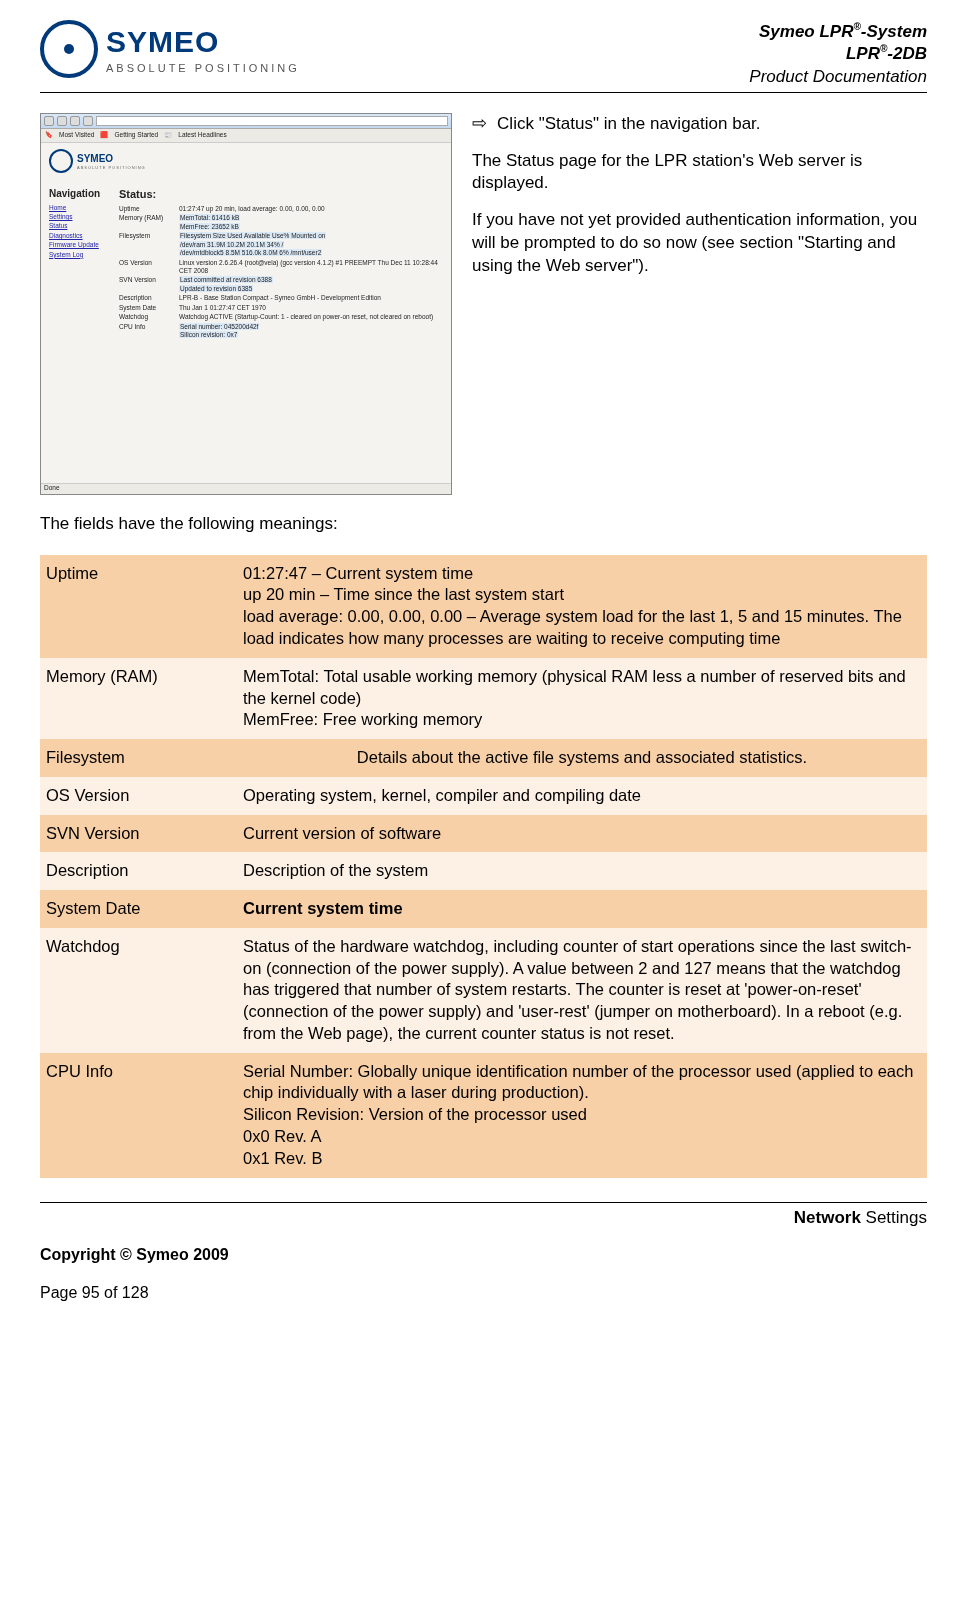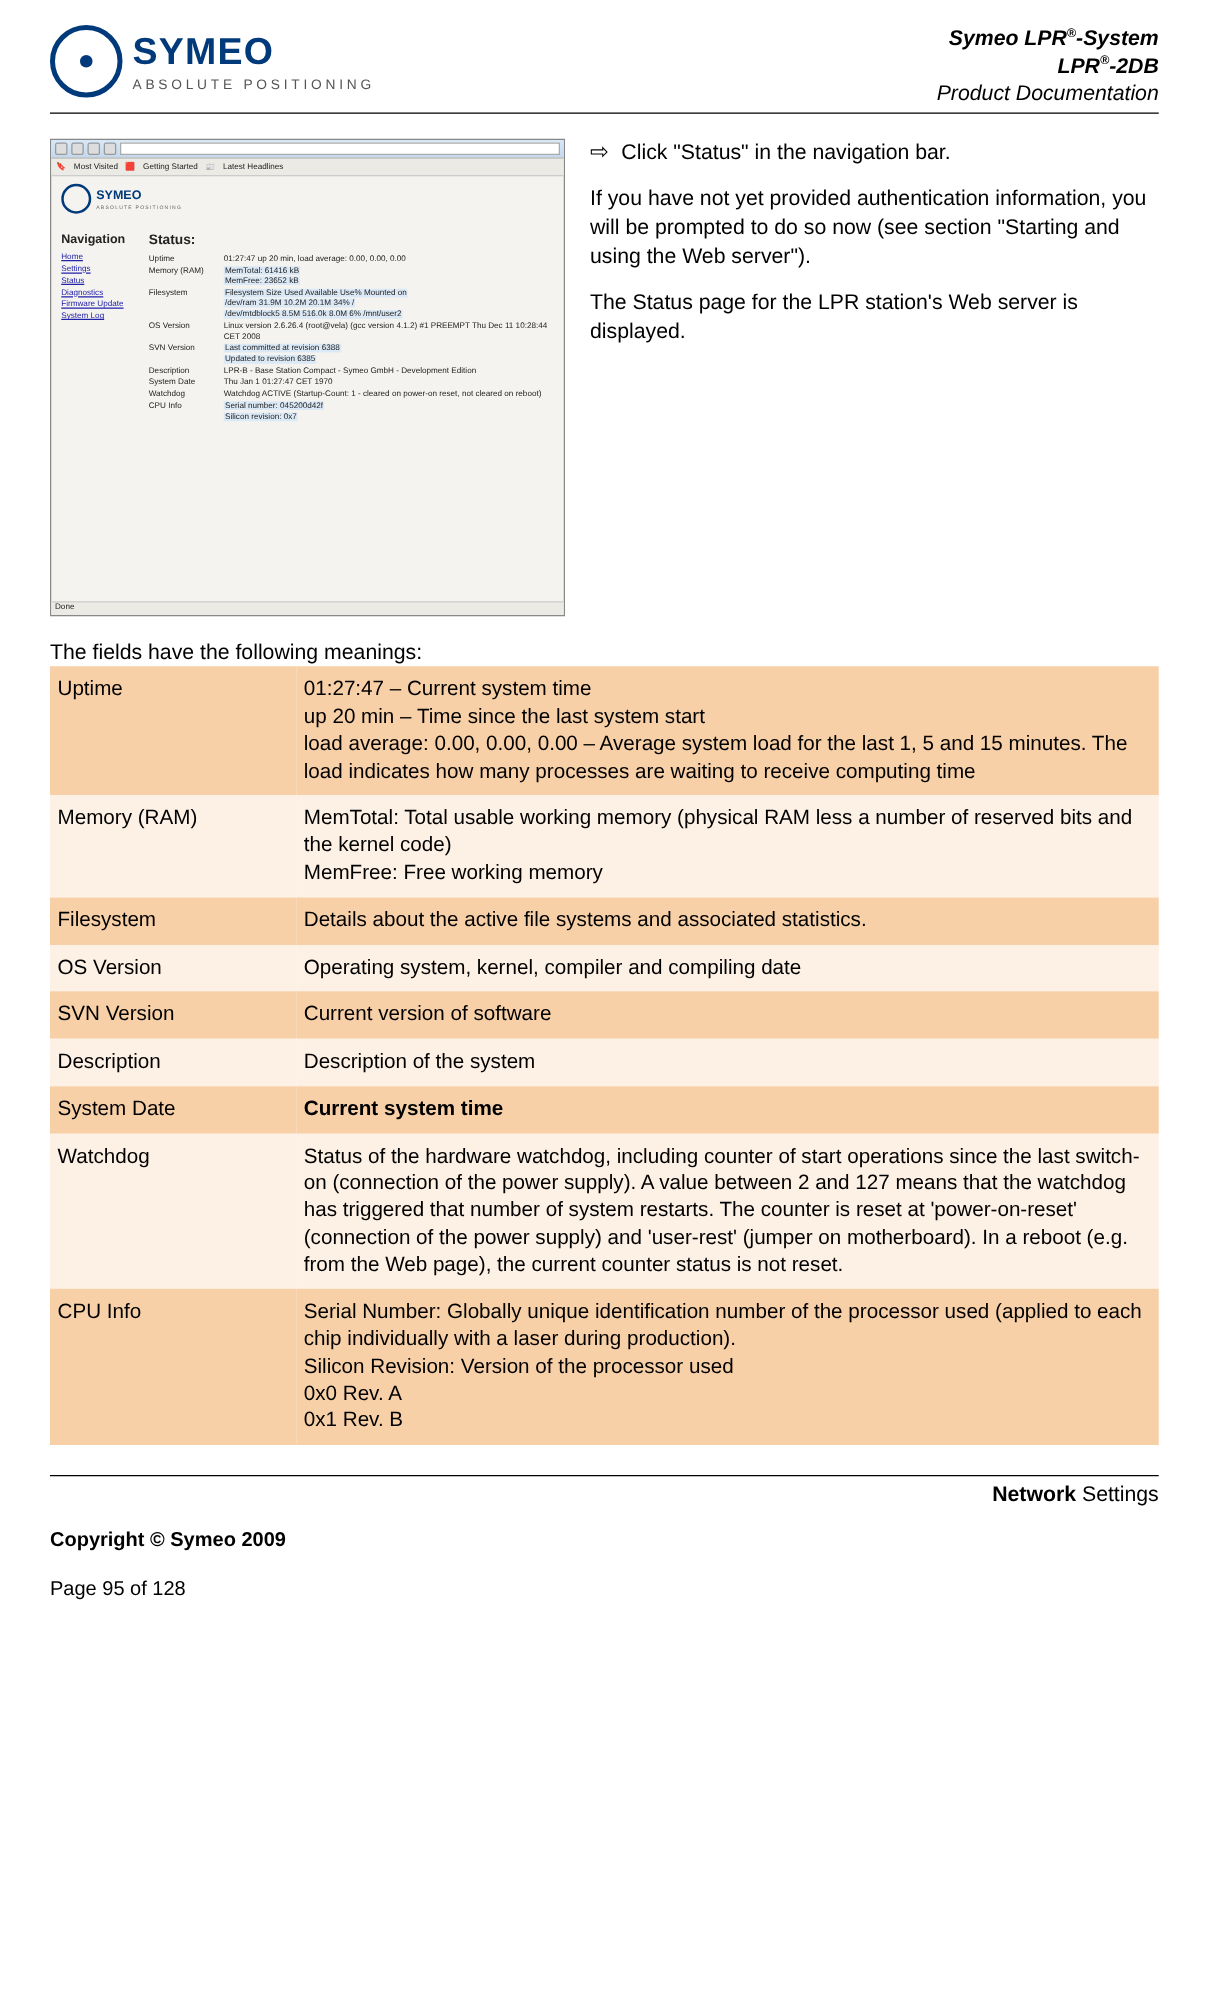--- a/index.html
+++ b/index.html
@@ -49,21 +49,21 @@
   .ss-status h4{font-size:11px;margin:4px 0;}
   .ss-status .row{display:flex;margin:1px 0;}
   .ss-status .lbl{width:60px;}
   .ss-status .val{flex:1;}
   .ss-hl{background:#dbe9f6;padding:0 1px;}
   .ss-footer{position:absolute;bottom:0;left:0;right:0;height:10px;background:#eceae4;border-top:1px solid #ccc;padding:0 3px;}
   .right-col { flex:1; font-size:17px; line-height:1.35; }
   .right-col p { margin: 0 0 14px 0; }
   .arrow-line { display:flex; gap:10px; align-items:flex-start;}
   .arrow-line .arrow { font-size:18px; line-height:1.2;}
-  .intro-line { font-size:17px; margin: 0 0 0 0; }
+  .intro-line { font-size:17px; margin: 0 0 20px 0; }
   table.fields {
     width:100%; border-collapse: collapse; font-size:16.5px;
   }
   table.fields td {
     padding: 8px 6px;
     vertical-align: top;
     line-height:1.32;
   }
   table.fields tr.dark td { background:#f8d0a8; }
   table.fields tr.light td { background:#fdf0e4; }
@@ -167,43 +167,43 @@
       </div>
     </div>
     <div class="ss-footer">Done</div>
   </div>
 
   <div class="right-col">
     <p class="arrow-line">
         <span class="arrow">⇨</span>
         <span>Click "Status" in the navigation bar.</span>
       </p>
+    <p>The Status page for the LPR station's Web server is displayed.</p>
     <p>If you have not yet provided authentication information, you will be prompted to do so now (see section "Starting and using the Web server").</p>
-    <p>The Status page for the LPR station's Web server is displayed.</p>
   </div>
 </div>
 
 <p class="intro-line">The fields have the following meanings:</p>
 
 <table class="fields">
   <tbody id="fields-body">
       <tr class="dark">
         <td class="label">Uptime</td>
         <td style="white-space: pre-line;">01:27:47 – Current system time
 up 20 min – Time since the last system start
 load average: 0.00, 0.00, 0.00 – Average system load for the last 1, 5 and 15 minutes. The load indicates how many processes are waiting to receive computing time</td>
       </tr>
       <tr class="light">
         <td class="label">Memory (RAM)</td>
         <td style="white-space: pre-line;">MemTotal: Total usable working memory (physical RAM less a number of reserved bits and the kernel code)
 MemFree: Free working memory</td>
       </tr>
       <tr class="dark">
         <td class="label">Filesystem</td>
-        <td style="white-space: pre-line;">Details about the active file systems and associated statistics.</td>
+        <td style="white-space: pre-line; text-align: center;">Details about the active file systems and associated statistics.</td>
       </tr>
       <tr class="light">
         <td class="label">OS Version</td>
         <td style="white-space: pre-line;">Operating system, kernel, compiler and compiling date</td>
       </tr>
       <tr class="dark">
         <td class="label">SVN Version</td>
         <td style="white-space: pre-line;">Current version of software</td>
       </tr>
       <tr class="light">

